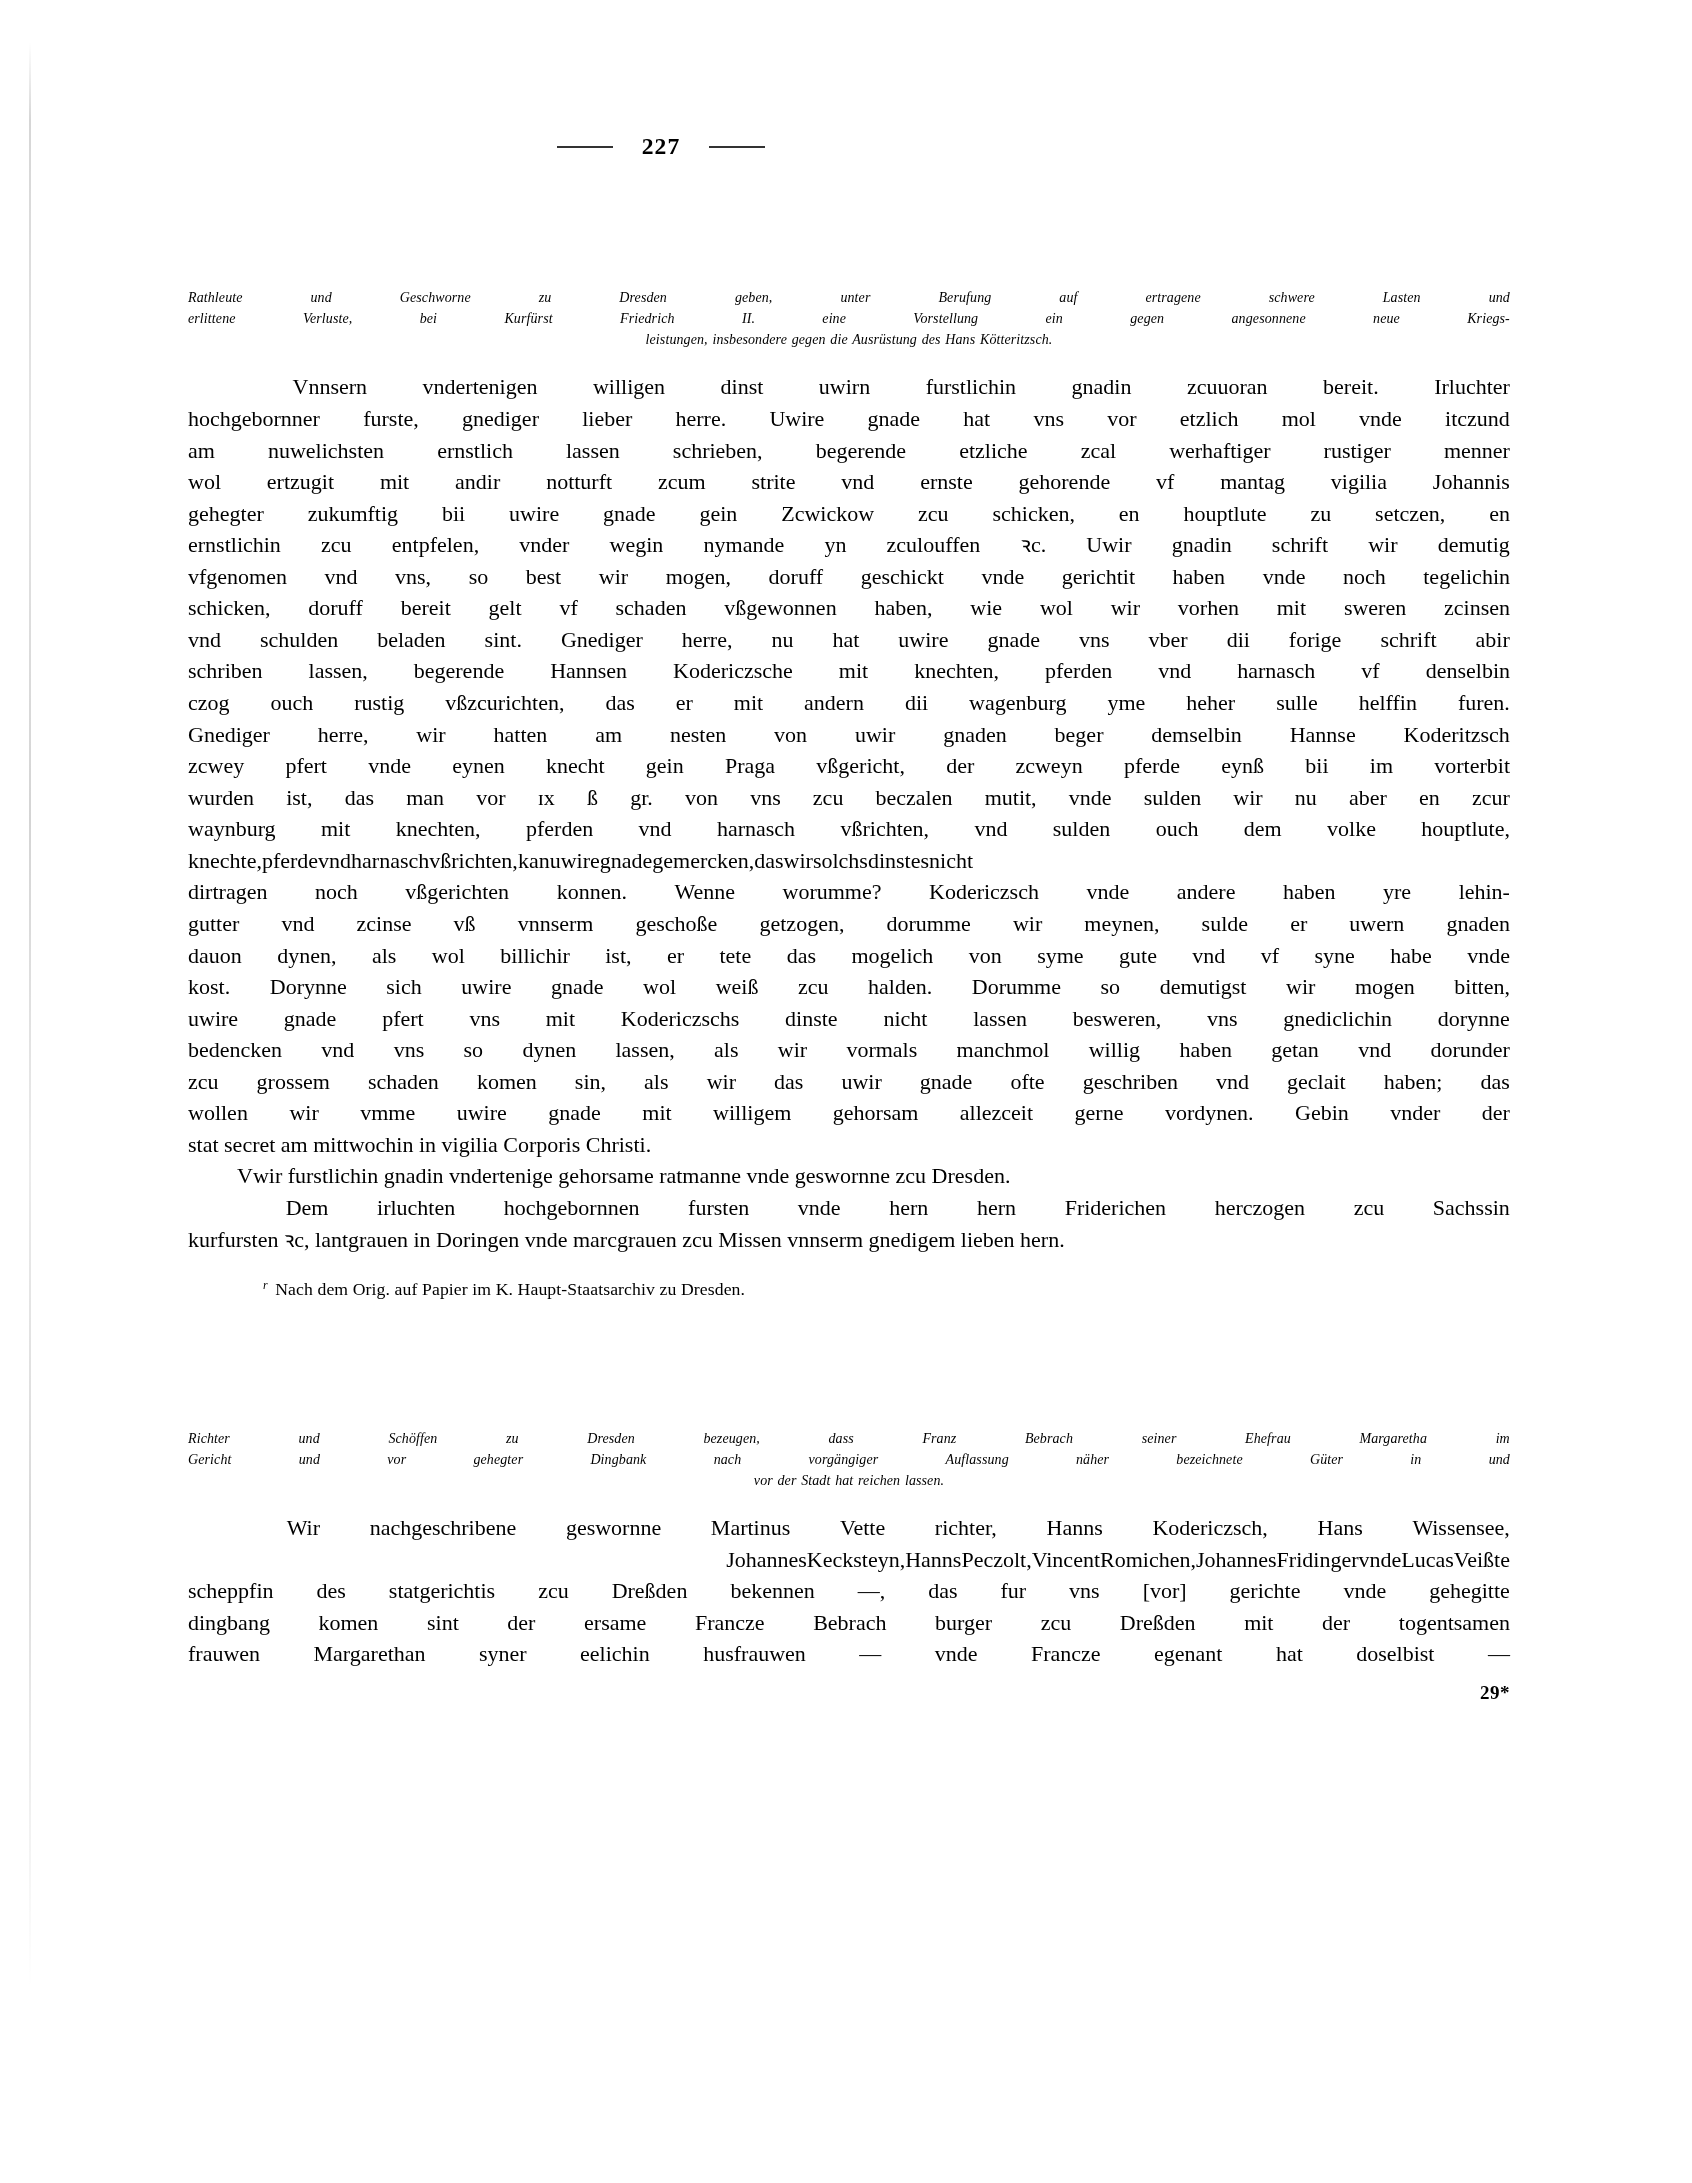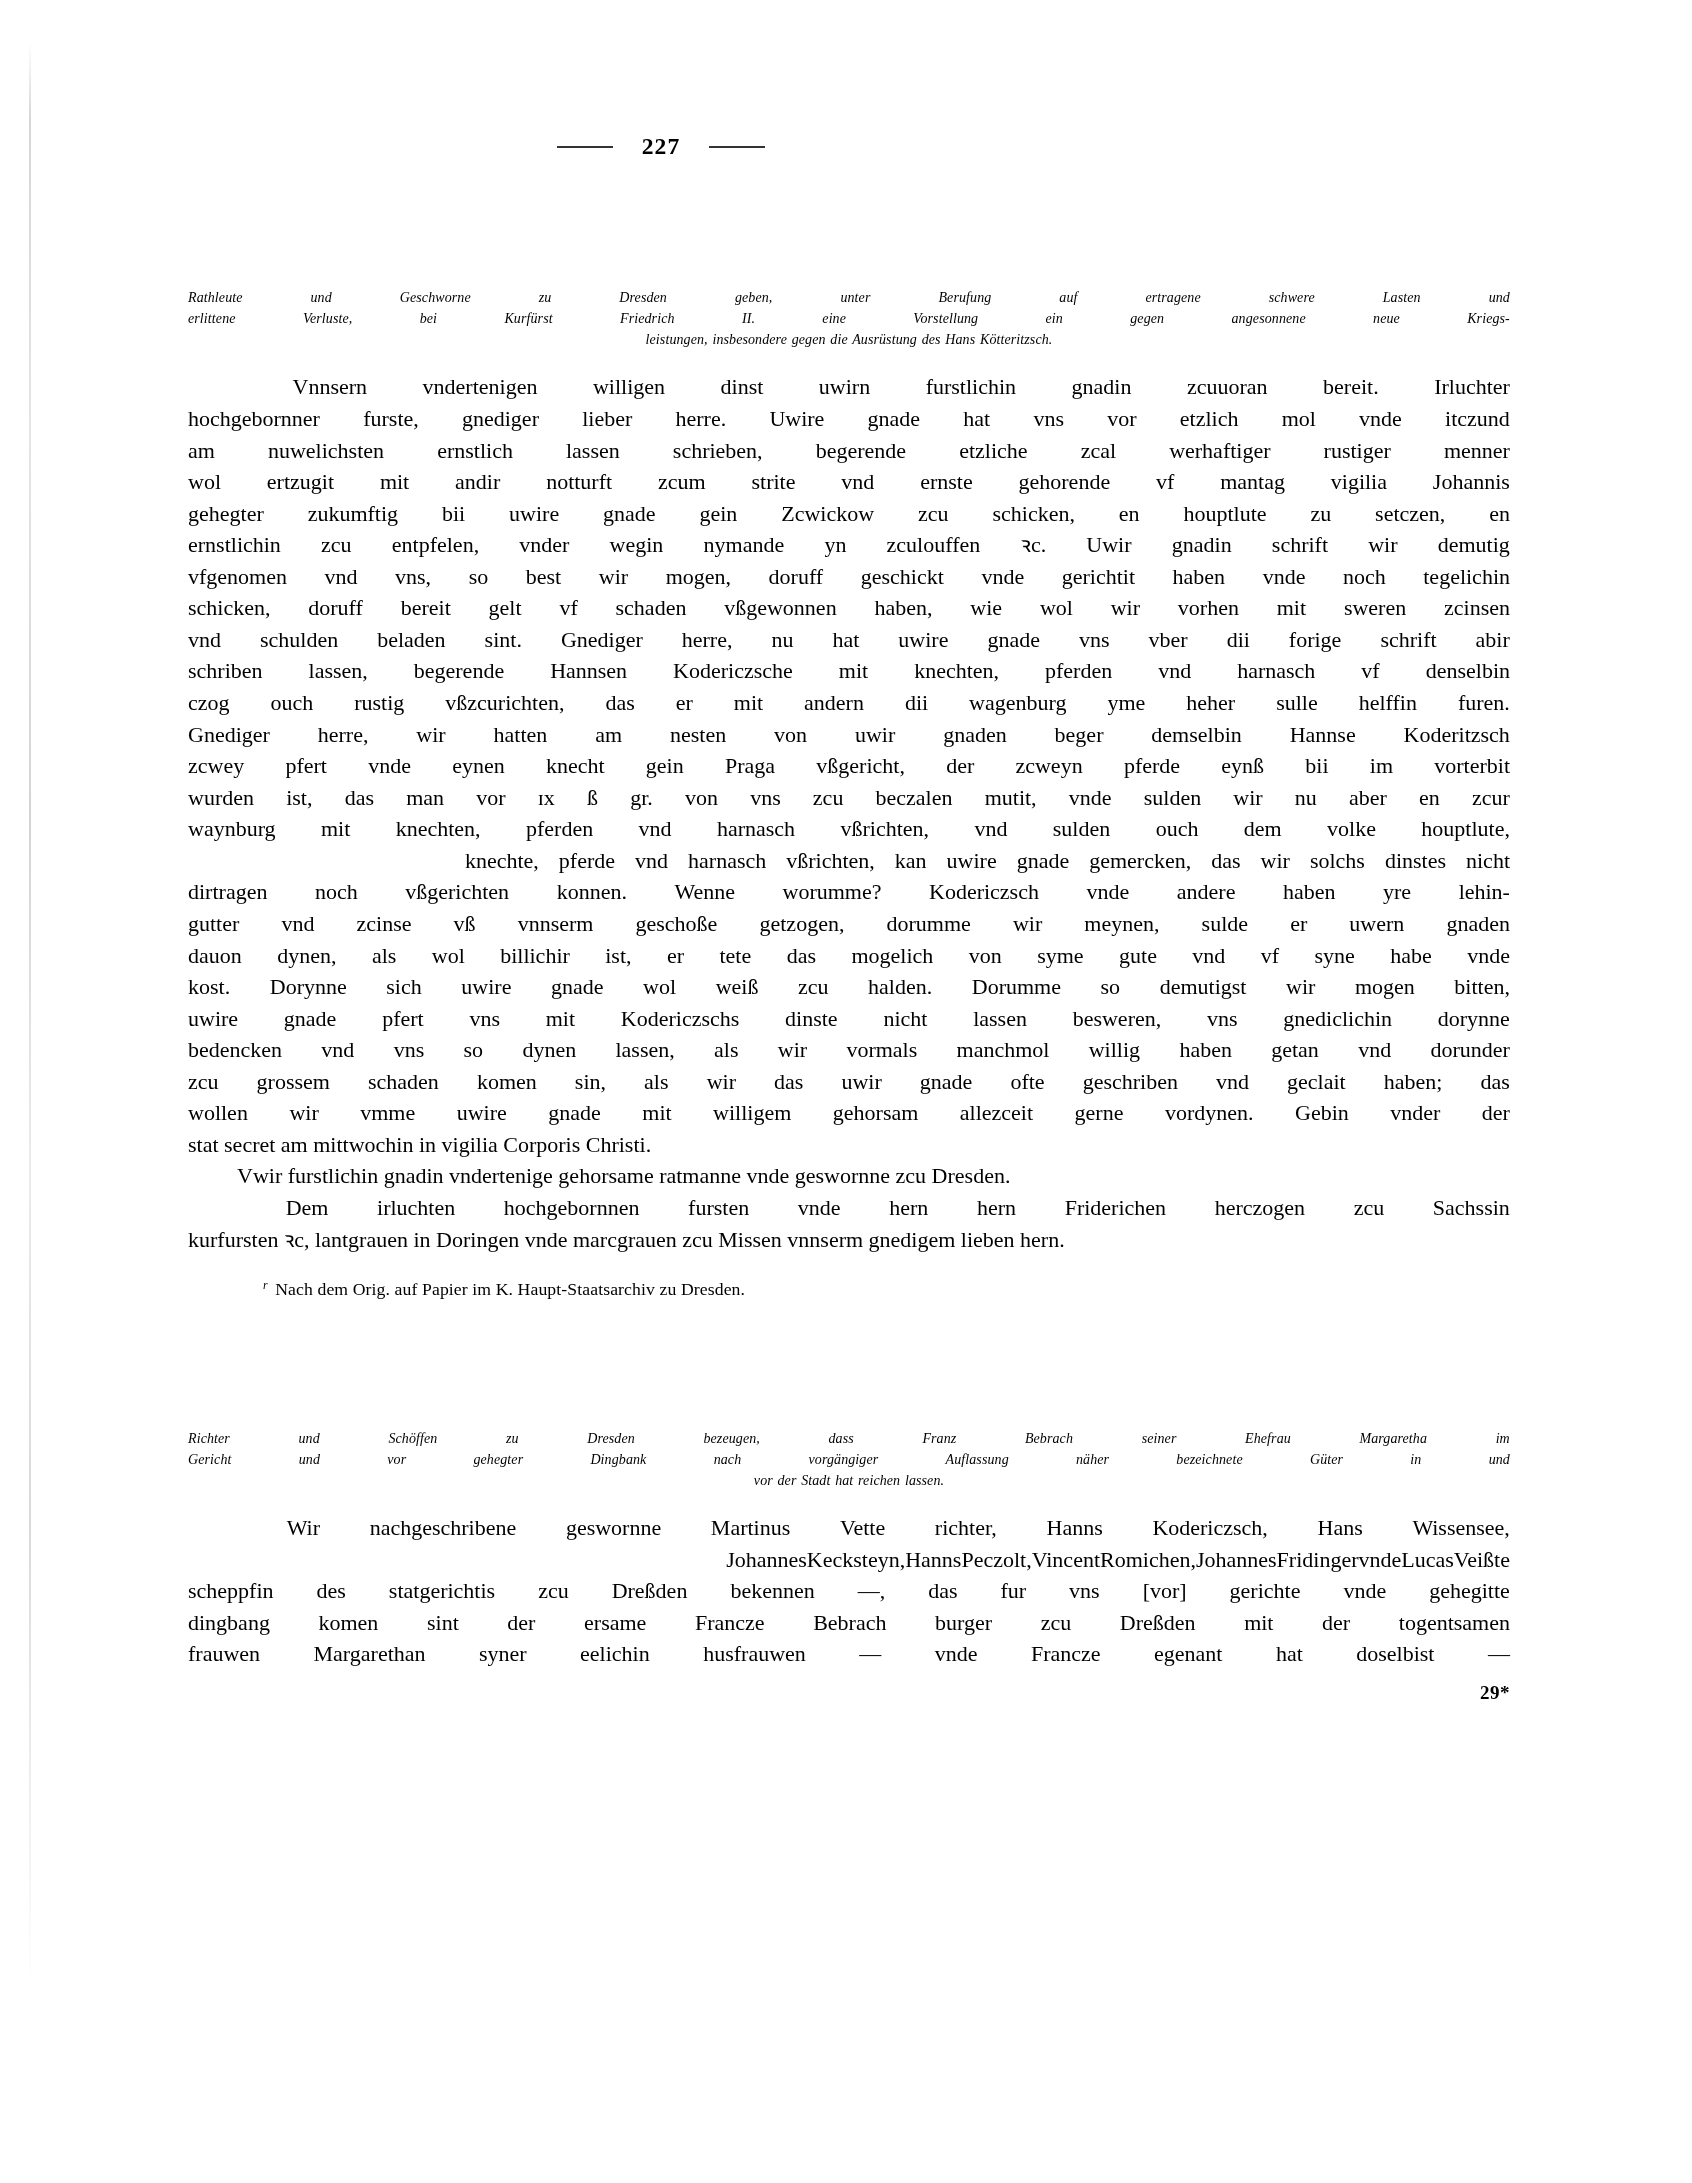--- a/index.html
+++ b/index.html
@@ -443,21 +443,21 @@
             <span>vnd</span>
             <span>harnasch</span>
             <span>vßrichten,</span>
             <span>vnd</span>
             <span>sulden</span>
             <span>ouch</span>
             <span>dem</span>
             <span>volke</span>
             <span>houptlute,</span>
           </div>
-        <div class="line ragged" style="display: flex; justify-content: flex-end; width: 1322px; gap: 20px;">
+        <div class="line ragged" style="display: flex; justify-content: flex-start; width: 1322px;">
             <span>knechte,</span>
             <span>pferde</span>
             <span>vnd</span>
             <span>harnasch</span>
             <span>vßrichten,</span>
             <span>kan</span>
             <span>uwire</span>
             <span>gnade</span>
             <span>gemercken,</span>
             <span>das</span>

